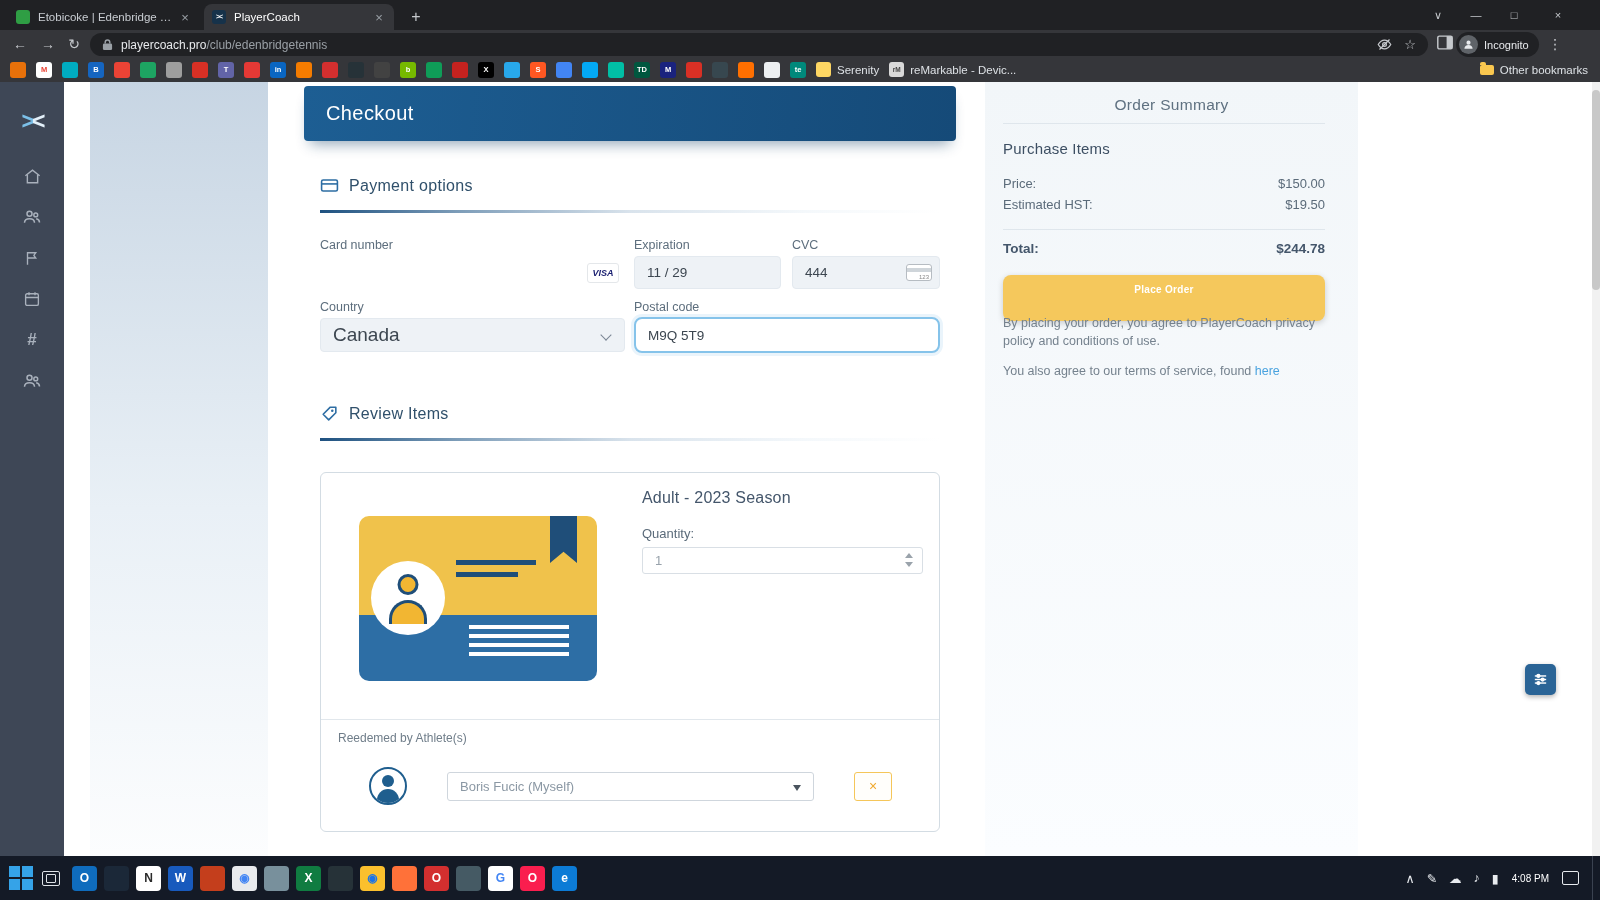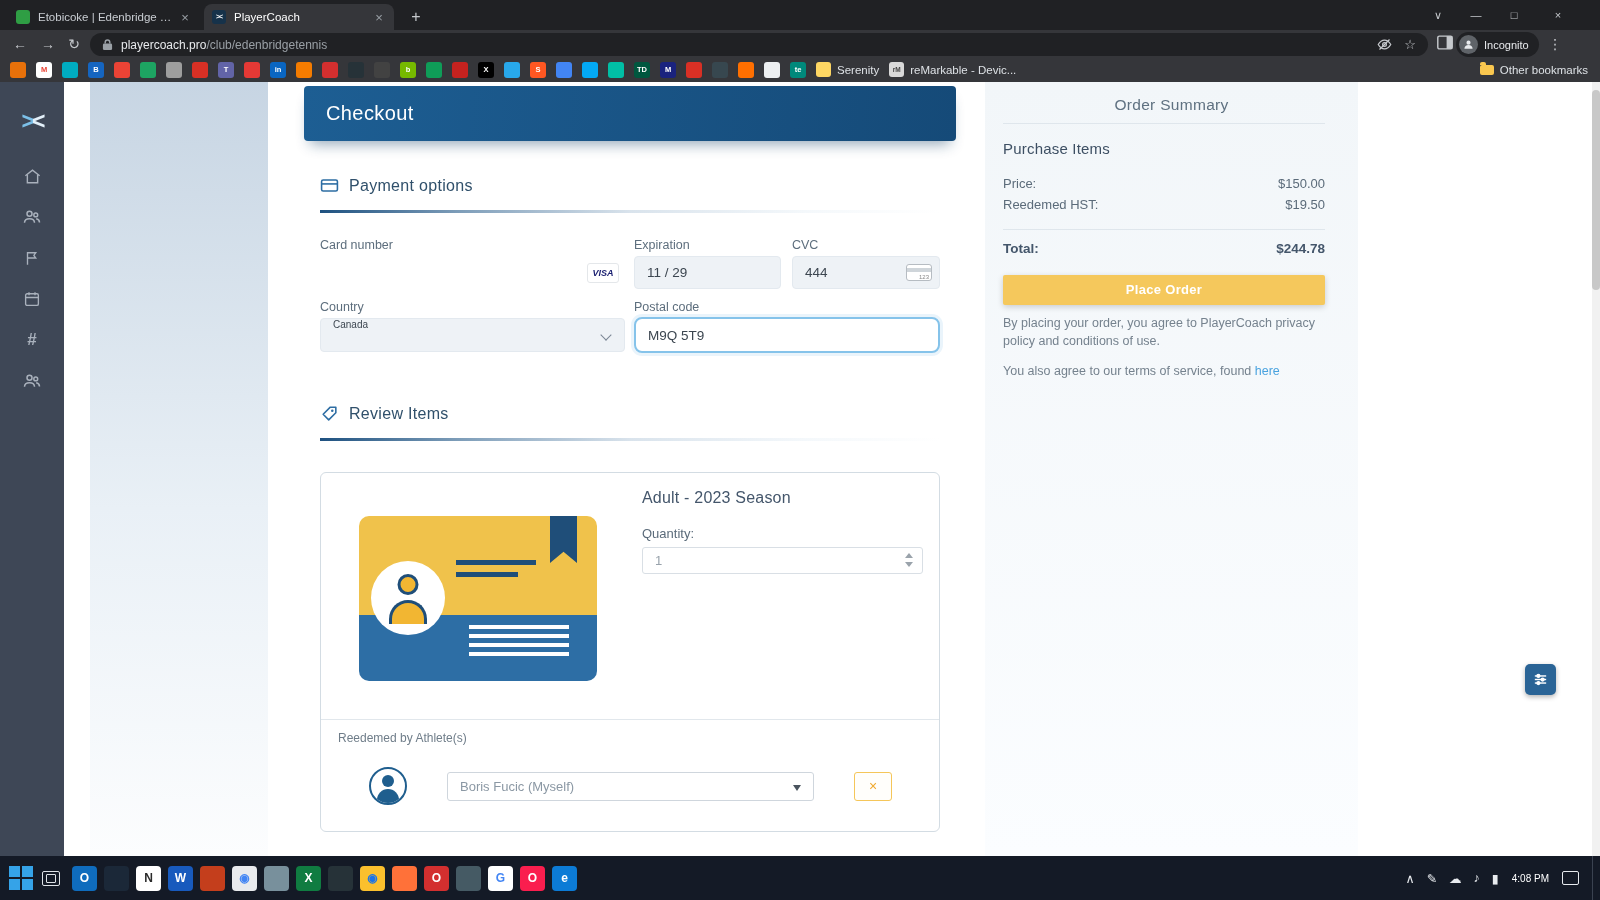--- a/index.html
+++ b/index.html
@@ -58,21 +58,21 @@
 
   .sechead{position:absolute;display:flex;align-items:center;gap:10px;color:#30506b;font-size:16px;font-weight:500;letter-spacing:.3px}
   .secline{position:absolute;left:320px;width:620px;height:3px;background:linear-gradient(90deg,#1e5180 0%,#7c9cb8 22%,#d9e3ec 50%,#f4f8fb 78%,rgba(255,255,255,0) 100%)}
 
   .flabel{position:absolute;color:#5d6e7d;font-size:12.5px}
   .finput{position:absolute;background:#eef2f6;border:1px solid #e3e9ef;border-radius:4px;height:33px;font-size:13.5px;color:#3c4650;padding:0 12px;font-family:"Liberation Sans",sans-serif;outline:none}
   .visa{position:absolute;width:32px;height:20px;background:#fff;border:1px solid #e4e7ea;border-radius:3px;font-style:italic;font-weight:700;font-size:9px;line-height:18px;color:#1a1f71;text-align:center}
   .cvc-ic{position:absolute;width:26px;height:17px;border:1px solid #b6bcc2;border-radius:3px;background:#fff}
   .cvc-ic::before{content:"";position:absolute;left:0;top:3px;right:0;height:4px;background:#cfd5da}
   .cvc-ic::after{content:"123";position:absolute;right:2px;bottom:0;font-size:6px;color:#888}
-  .select{position:absolute;background:#eef2f6;border:1px solid #e3e9ef;border-radius:4px;height:34px;font-size:10px;color:#3c4650;display:flex;align-items:flex-start;padding:0 12px}
+  .select{position:absolute;background:#eef2f6;border:1px solid #e3e9ef;border-radius:4px;height:34px;font-size:19px;color:#3c4650;display:flex;align-items:center;padding:0 12px}
   .chev{position:absolute;right:14px;top:12px;width:8px;height:8px;border-right:1.6px solid #7a8694;border-bottom:1.6px solid #7a8694;transform:rotate(45deg)}
   .postal{background:#fff;border:2px solid #85c3ea;border-radius:8px;box-shadow:0 0 0 3px rgba(140,195,235,.18)}
 
   .itemcard{position:absolute;left:320px;top:390px;width:620px;height:360px;background:#fff;border:1px solid #d3dce3;border-radius:6px}
   .mcard{position:absolute;left:38px;top:43px;width:238px;height:165px;border-radius:10px;overflow:hidden}
   .mc-top{position:absolute;left:0;top:0;width:238px;height:99px;background:#f0c24b}
   .mc-bot{position:absolute;left:0;top:99px;width:238px;height:66px;background:#2d6ea5}
   .mc-ribbon{position:absolute;left:191px;top:0;width:27px;height:47px;background:#1f4e79;clip-path:polygon(0 0,100% 0,100% 100%,50% 76%,0 100%)}
   .mc-l1{position:absolute;left:97px;top:44px;width:80px;height:5px;background:#1f4e79}
   .mc-l2{position:absolute;left:97px;top:56px;width:62px;height:5px;background:#1f4e79}
@@ -95,21 +95,21 @@
   .athsel{position:absolute;left:126px;top:299px;width:367px;height:29px;border:1px solid #cfd6dd;border-radius:3px;background:#fff;display:flex;align-items:center;padding:0 12px;font-size:13px;color:#8b98a4}
   .athsel .tri{position:absolute;right:12px;top:12px;width:0;height:0;border-left:4.5px solid transparent;border-right:4.5px solid transparent;border-top:6px solid #4a545e}
   .xbtn{position:absolute;left:533px;top:299px;width:38px;height:29px;border:1px solid #f5c65a;border-radius:3px;background:#fffefb;color:#f0a92e;font-size:14px;text-align:center;line-height:27px}
 
   
   .sumtitle{position:absolute;left:0;top:14px;width:373px;text-align:center;color:#5f7181;font-size:15.5px;letter-spacing:.3px}
   .sumhr{position:absolute;left:18px;width:322px;border-top:1px solid #dfe6ec}
   .purch{position:absolute;left:18px;top:58px;color:#3d4f63;font-size:15px;font-weight:500;letter-spacing:.2px}
   .sumrow{position:absolute;left:18px;width:322px;display:flex;justify-content:space-between;color:#5b6b7a;font-size:13px}
   .sumrow.total{color:#44566b;font-size:13.5px;font-weight:700}
-  .placeorder{position:absolute;left:18px;top:193px;width:322px;height:30px;background:#f5c85c;border-radius:2px;color:#fff;font-size:13px;font-weight:600;text-align:center;line-height:30px;box-shadow:0 2px 6px rgba(0,0,0,.18);letter-spacing:.3px}
+  .placeorder{position:absolute;left:18px;top:193px;width:322px;height:46px;background:#f5c85c;border-radius:8px;color:#fff;font-size:10px;font-weight:600;text-align:center;line-height:30px;box-shadow:0 2px 6px rgba(0,0,0,.18);letter-spacing:.3px}
   .legal{position:absolute;left:18px;width:330px;color:#75828e;font-size:12.5px;line-height:1.45}
   .legal a{color:#4aa3df;text-decoration:none}
 
   .chatfab{position:absolute;left:1525px;top:582px;width:31px;height:31px;background:#2a6496;border-radius:5px;display:flex;align-items:center;justify-content:center;box-shadow:0 2px 5px rgba(0,0,0,.3)}
   .pgscroll{position:absolute;left:1592px;top:0;width:8px;height:774px;background:#f1f1f1}
   .pgthumb{position:absolute;left:1592px;top:8px;width:8px;height:200px;background:#c8c8c8;border-radius:4px}
 
   
   .taskbar{position:absolute;left:0;top:856px;width:1600px;height:44px;background:#141a26;display:flex;align-items:center;padding-left:8px;gap:8px}
   .startbtn{width:26px;height:26px;display:grid;grid-template-columns:11px 11px;grid-template-rows:11px 11px;gap:2px;align-content:center;justify-content:center}
@@ -283,21 +283,21 @@
     <div class="maincol"></div>
     <div class="sumcol">
       <div class="sumtitle">Order Summary</div>
       <div class="sumhr" style="top:41px"></div>
       <div class="purch">Purchase Items</div>
       <div class="sumrow" style="top:94px">
         <span>Price:</span>
         <span>$150.00</span>
       </div>
       <div class="sumrow" style="top:115px">
-        <span>Reedemed HST:</span>
+        <span>Estimated HST:</span>
         <span>$19.50</span>
       </div>
       <div class="sumhr" style="top:147px"></div>
       <div class="sumrow total" style="top:159px">
         <span>Total:</span>
         <span>$244.78</span>
       </div>
       <div class="placeorder">Place Order</div>
       <div class="legal" style="top:232px">By placing your order, you agree to PlayerCoach privacy policy and conditions of use.</div>
       <div class="legal" style="top:280px">

